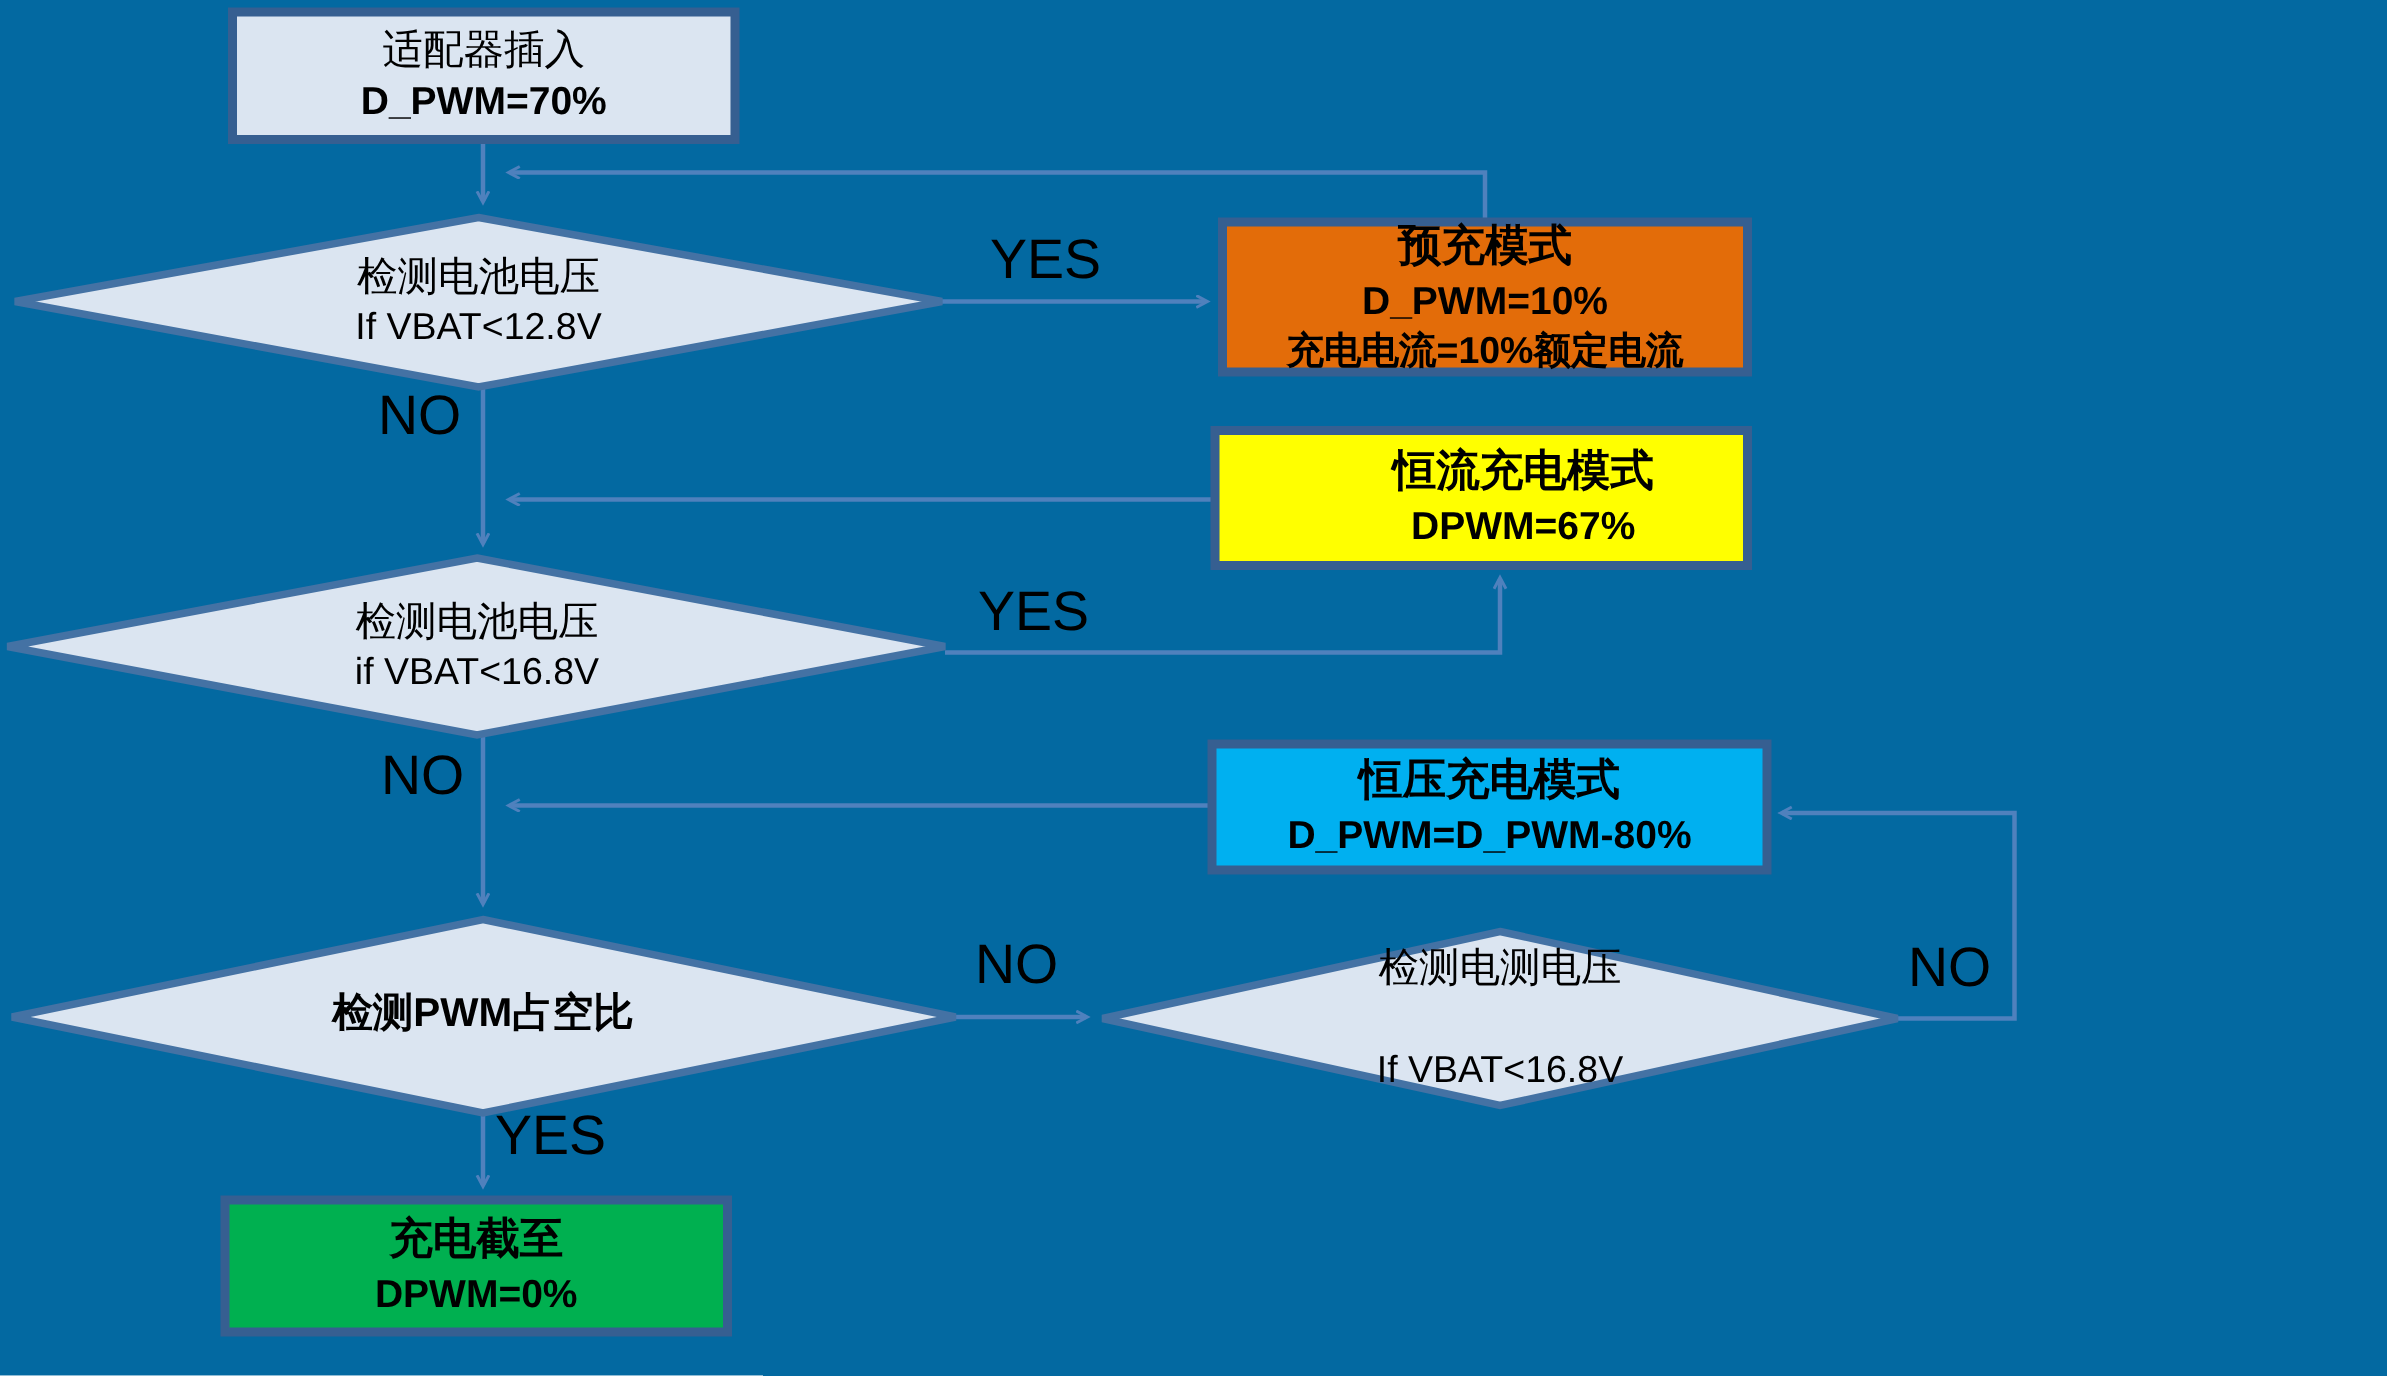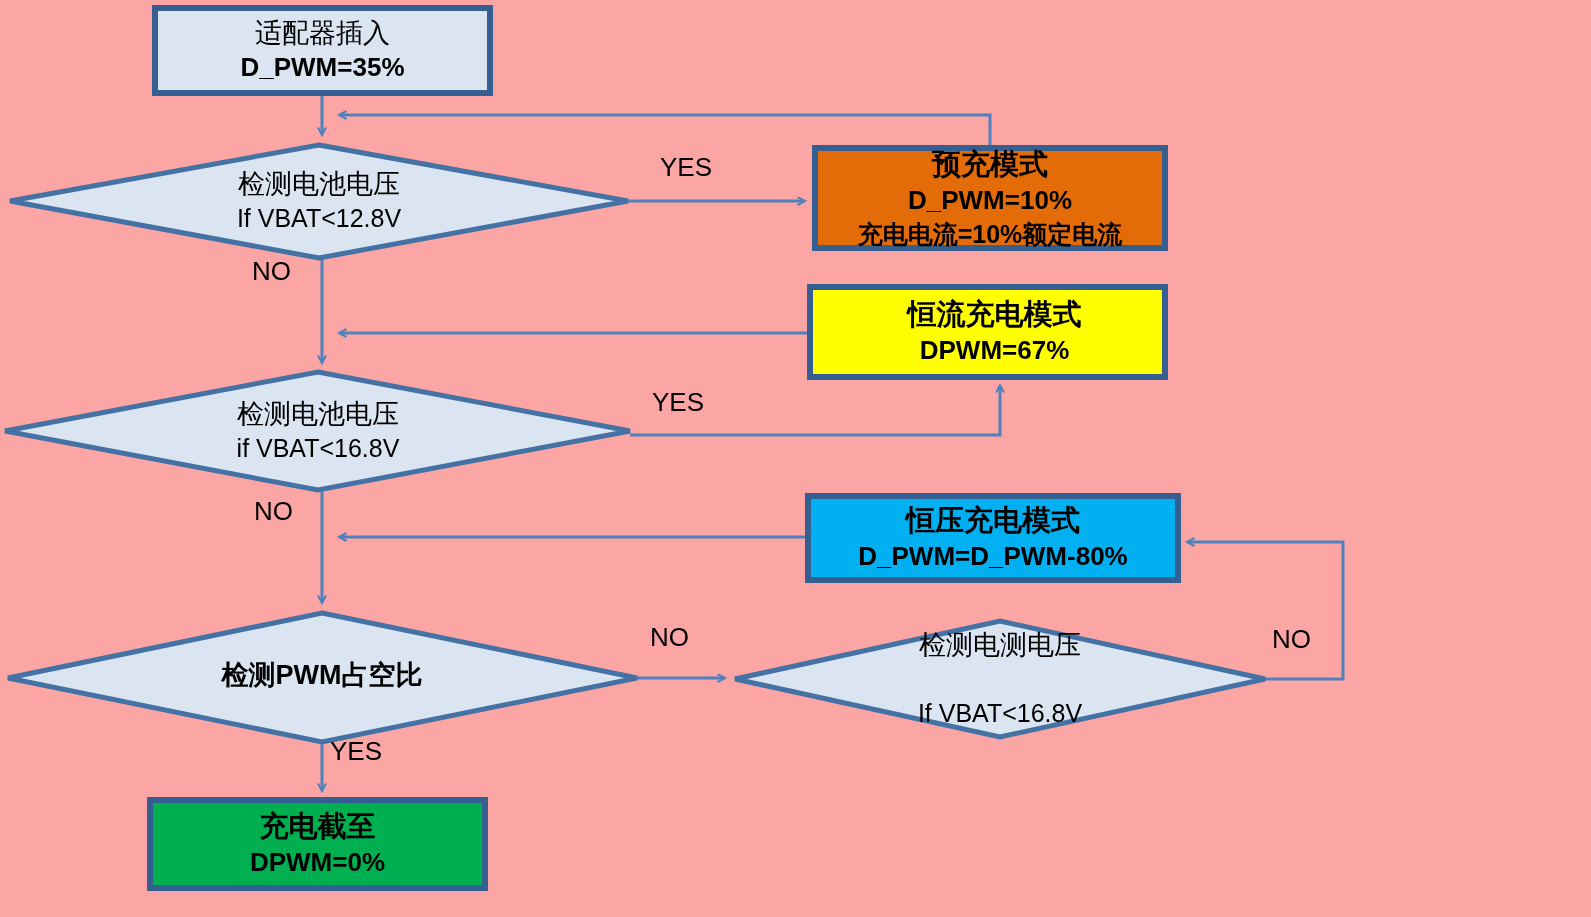--- a/index.html
+++ b/index.html
@@ -1,39 +1,39 @@
 <!DOCTYPE html>
 <html><head>
 <meta charset="utf-8">
 <style>
   html,body{margin:0;padding:0;background:#ffffff;}
   .canvas{
     position:relative;
     width:1591px;height:917px;
-    background:#fca5a5;
+    background:#0369a1;
     font-family:"Liberation Sans", sans-serif;
     color:#000;
     overflow:hidden;
   }
   svg.layer{position:absolute;left:0;top:0;}
   .conn{fill:none;stroke:#4f81bd;stroke-width:3;}
   .shape-rect{stroke:#365f91;stroke-width:6;}
   .shape-diamond{stroke:#4472a4;stroke-width:5;}
   .node-text{
     position:absolute;display:flex;flex-direction:column;
     align-items:center;justify-content:center;
     text-align:center;line-height:1.3;pointer-events:none;
   }
   .cn{font-size:27px;}
   .cn-title{font-size:29px;font-weight:bold;}
   .eq{font-size:26px;font-weight:bold;}
   .sub{font-size:25px;}
   .sub-sm{font-size:25px;font-weight:bold;}
   .edge-label{
-    position:absolute;font-size:26px;color:#000;
+    position:absolute;font-size:37px;color:#000;
     pointer-events:none;white-space:nowrap;
   }
 </style>
 </head>
 <body>
 
 <div class="canvas">
 
   <svg class="layer" width="1591" height="917" viewBox="0 0 1591 917">
     <defs>
@@ -60,35 +60,35 @@
     <rect class="shape-rect" x="810" y="287" width="355" height="90" fill="#ffff00"></rect>
     <polygon class="shape-diamond" points="318,372 630,431 318,490 5,431" fill="#dbe5f1"></polygon>
     <rect class="shape-rect" x="808" y="496" width="370" height="84" fill="#00b0f0"></rect>
     <polygon class="shape-diamond" points="322,613 637,678 322,742 8,678" fill="#dbe5f1"></polygon>
     <polygon class="shape-diamond" points="1000,621 1265,679 1000,737 735,679" fill="#dbe5f1"></polygon>
     <rect class="shape-rect" x="150" y="800" width="335" height="88" fill="#00b050"></rect>
   </svg>
 
   <div class="node-text" style="left:157px;top:10px;width:331px;height:81px;">
     <div class="cn">适配器插入</div>
-    <div class="eq">D_PWM=35%</div>
+    <div class="eq">D_PWM=70%</div>
   </div>
 
   <div class="node-text" style="left:119px;top:153px;width:400px;height:96px;">
     <div class="cn">检测电池电压</div>
     <div class="sub">If VBAT&lt;12.8V</div>
   </div>
 
   <div class="node-text" style="left:817px;top:150px;width:346px;height:96px;">
     <div class="cn-title">预充模式</div>
     <div class="eq">D_PWM=10%</div>
     <div class="sub-sm">充电电流=10%额定电流</div>
   </div>
 
-  <div class="node-text" style="left:819px;top:289px;width:351px;height:86px;">
+  <div class="node-text" style="left:840px;top:289px;width:351px;height:86px;">
     <div class="cn-title">恒流充电模式</div>
     <div class="eq">DPWM=67%</div>
   </div>
 
   <div class="node-text" style="left:118px;top:382px;width:400px;height:98px;">
     <div class="cn">检测电池电压</div>
     <div class="sub">if VBAT&lt;16.8V</div>
   </div>
 
   <div class="node-text" style="left:810px;top:498px;width:366px;height:80px;">

